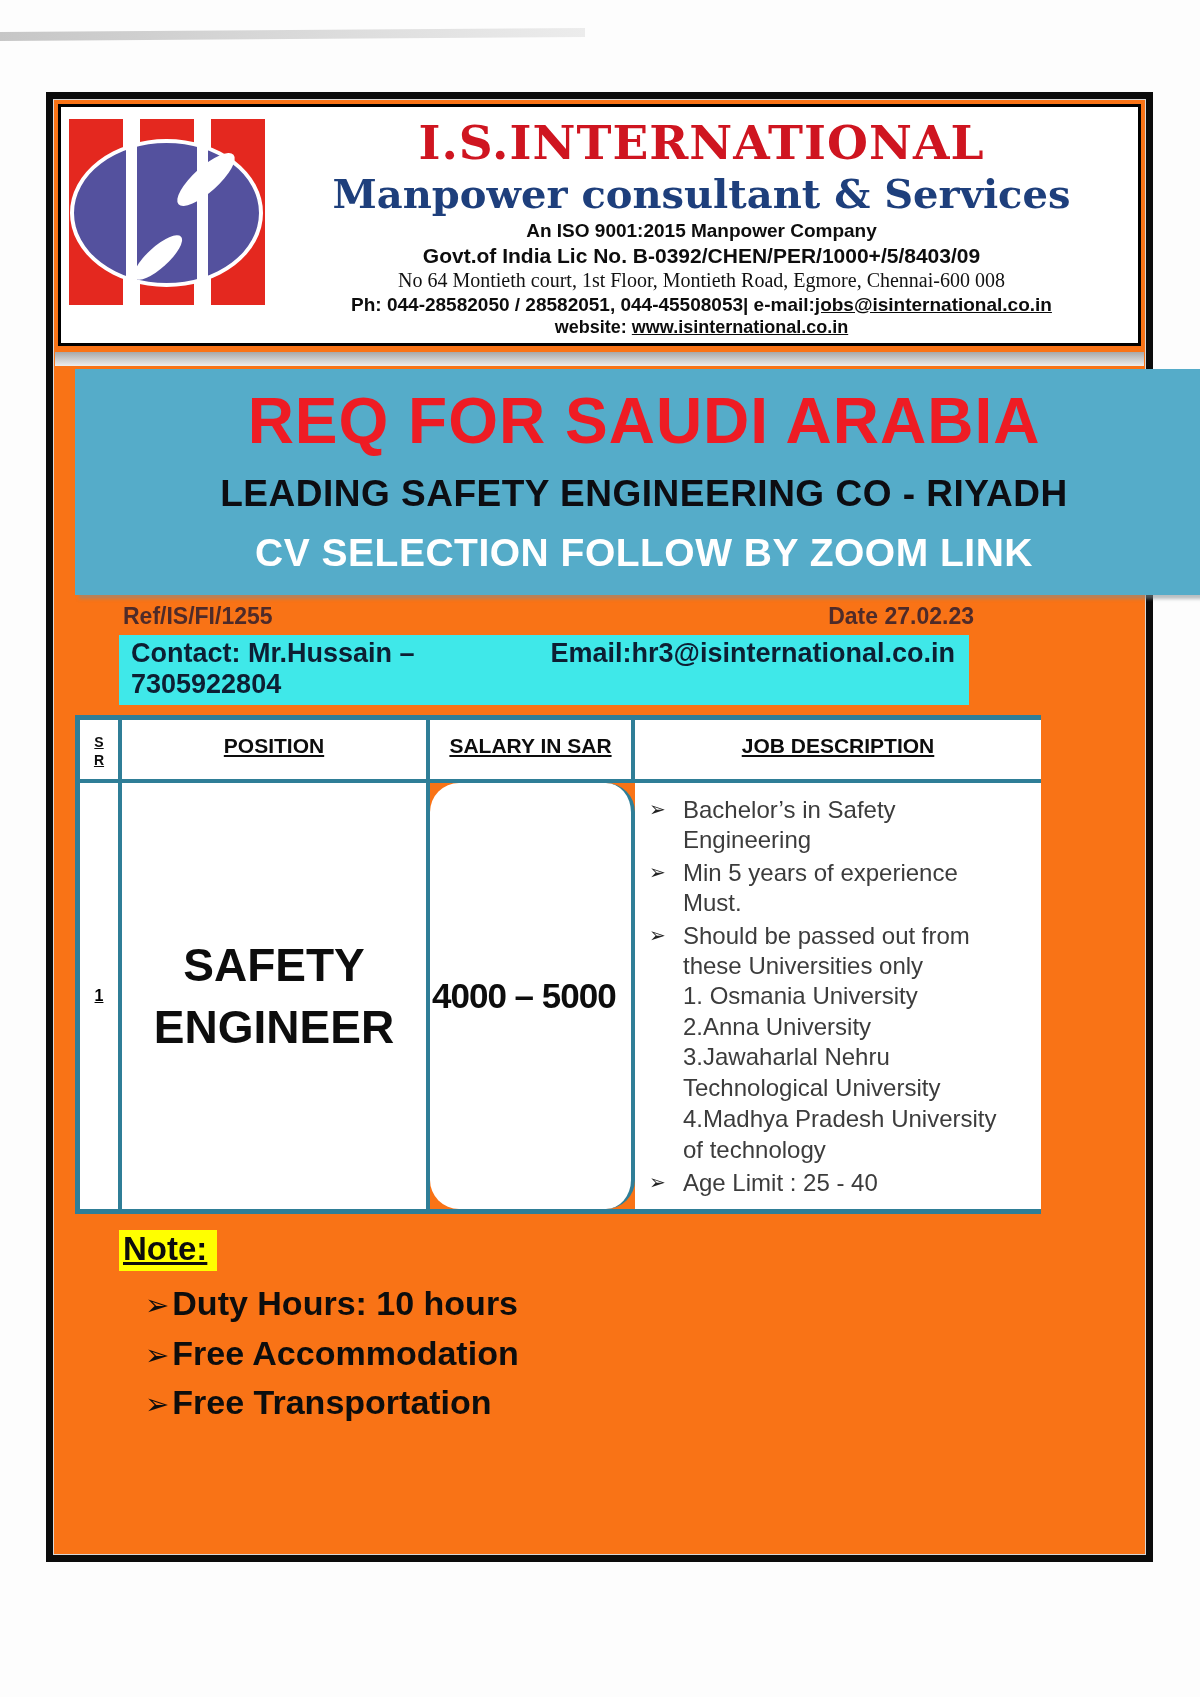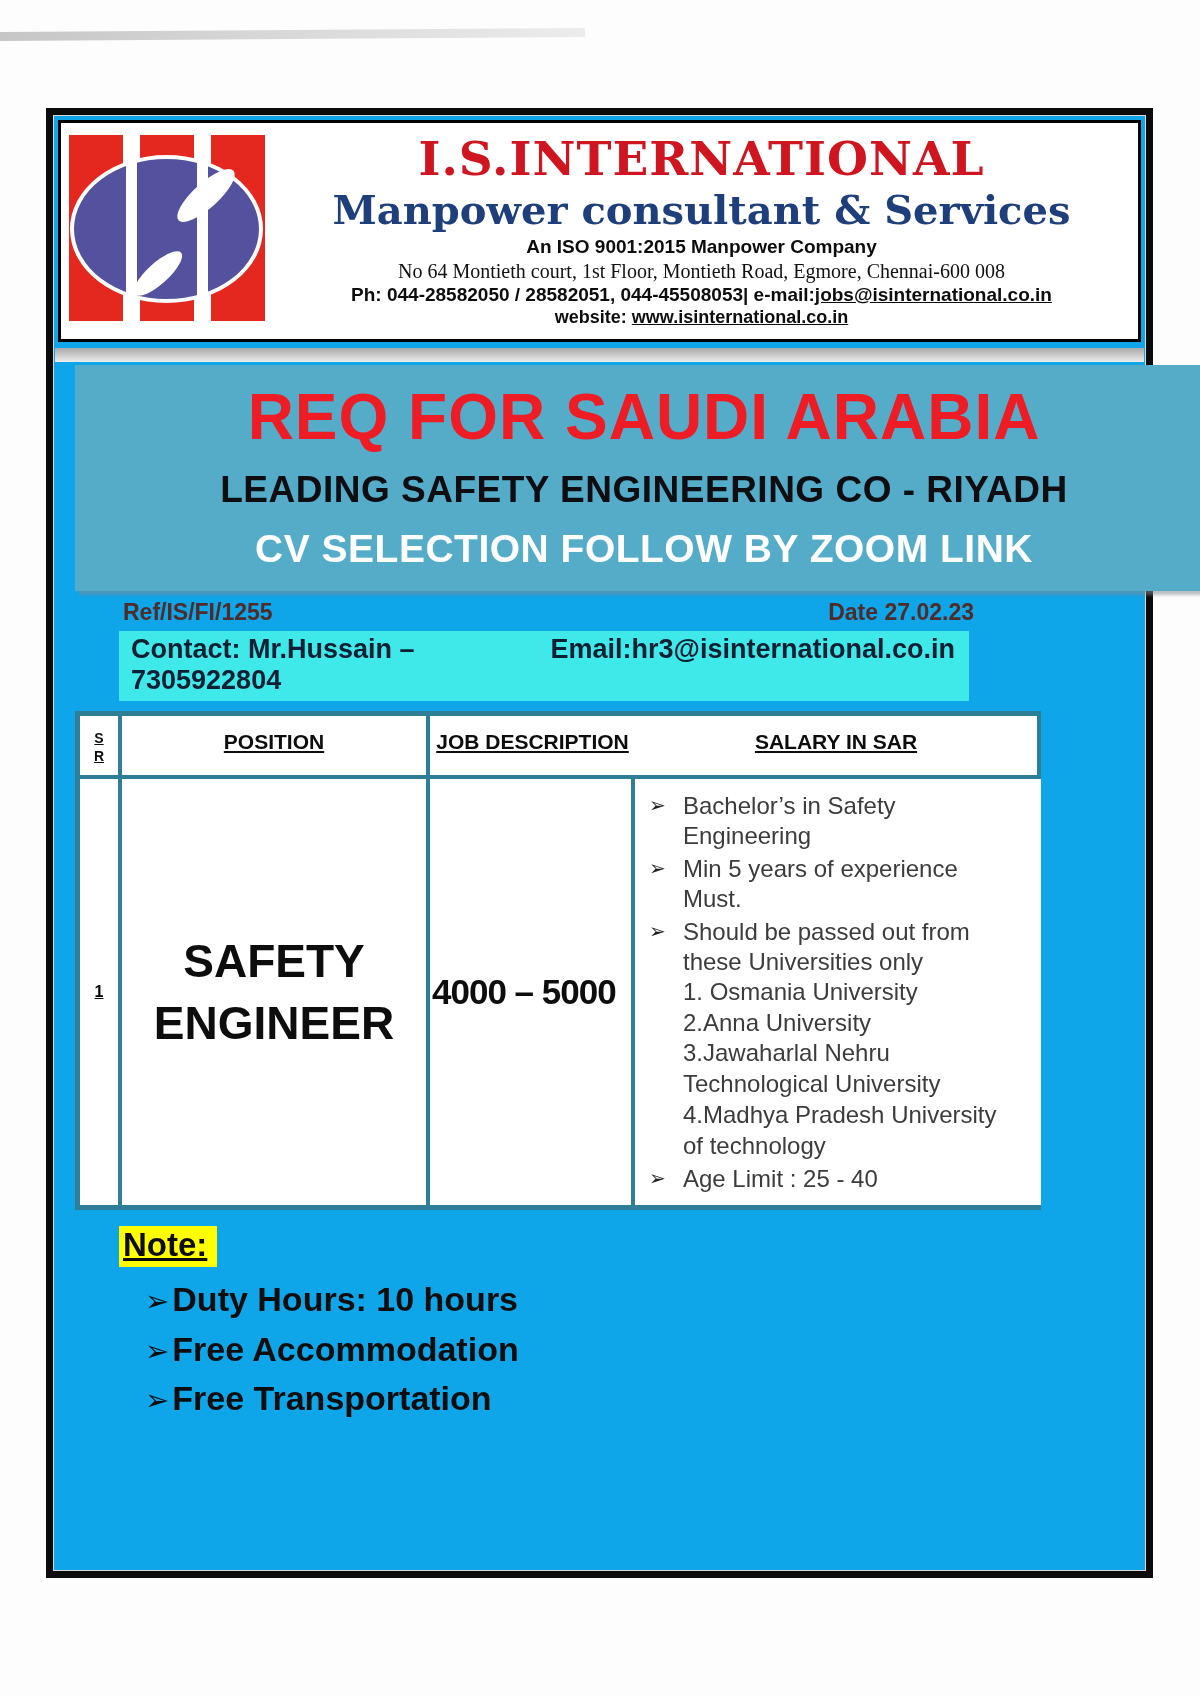--- a/index.html
+++ b/index.html
@@ -11,24 +11,24 @@
     position: relative;
     overflow: hidden;
   }
   .top-artifact {
     position: absolute; top: 30px; left: 0;
     width: 585px; height: 9px;
     background: linear-gradient(to right, #c6c6c6, #ececec);
     transform: skewY(-0.4deg);
   }
   .page-frame {
-    position: absolute; left: 46px; top: 108px;
+    position: absolute; left: 46px; top: 92px;
     width: 1107px; height: 1470px;
     border: 7px solid #0b0b0b;
-    background: #0ea5e9;
+    background: #f97316;
     box-shadow: inset 0 0 0 1px #d8d8d8;
   }
   
   .header-box {
     margin: 5px;
     border: 3px solid #000;
     display: flex;
     align-items: flex-start;
     min-height: 222px;
     background: #fff;
@@ -181,20 +181,21 @@
     font-size: 46px; font-weight: 800; color: #0d0d0d;
     line-height: 1.35;
     padding: 0 14px;
   }
   .cell.salary-body {
     display: flex; align-items: center;
     font-size: 35px; font-weight: 800; color: #0d0d0d;
     padding-left: 2px;
     white-space: nowrap;
     letter-spacing: -1px;
+    border-radius: 29px;
   }
   .cell.jd-body {
     padding: 12px 8px 8px 14px;
     font-size: 24px;
     color: #3c3c3c;
   }
   .jd-bullet { display: flex; margin-bottom: 3px; }
   .jd-arrow { flex: 0 0 34px; font-size: 20px; color: #222; padding-top: 2px; }
   .jd-text { width: 338px; line-height: 1.25; }
   .jd-sublines div { line-height: 1.28; }
@@ -236,20 +237,21 @@
       <div class="globe"></div>
       <div class="gap g1"></div>
       <div class="gap g2"></div>
       <div class="leaf l1"></div>
       <div class="leaf l2"></div>
     </div>
     <div class="header-text">
       <div class="company-name">I.S.INTERNATIONAL</div>
       <div class="tagline">Manpower consultant &amp; Services</div>
       <div class="iso-line">An ISO 9001:2015 Manpower Company</div>
+      <div class="license-line">Govt.of India Lic No. B-0392/CHEN/PER/1000+/5/8403/09</div>
       <div class="address-line">No 64 Montieth court, 1st Floor, Montieth Road, Egmore, Chennai-600 008</div>
       <div class="phone-line"><span>Ph: 044-28582050 / 28582051, 044-45508053| e-mail:</span><span class="u">jobs@isinternational.co.in</span></div>
       <div class="website-line"><span>website: </span><span class="u">www.isinternational.co.in</span></div>
     </div>
   </div>
 
   <div class="scan-shadow"></div>
 
   
   <div class="banner">
@@ -273,22 +275,22 @@
   
   <div class="jobs-table">
 
     <div class="cell header bordered-right">
       <div class="sr-letters">
         <div>S</div>
         <div>R</div>
       </div>
     </div>
     <div class="cell header bordered-right"><span class="hd">POSITION</span></div>
+    <div class="cell header bordered-right"><span class="hd">SALARY IN SAR</span></div>
     <div class="cell header"><span class="hd">JOB DESCRIPTION</span></div>
-    <div class="cell header bordered-right"><span class="hd">SALARY IN SAR</span></div>
 
     <div class="cell body sr-body bordered-right">1</div>
     <div class="cell body position-body bordered-right">SAFETY ENGINEER</div>
     <div class="cell body salary-body bordered-right">4000 – 5000</div>
     <div class="cell body jd-body">
       <div class="jd-bullet">
         <span class="jd-arrow">➢</span>
         <span class="jd-text">Bachelor’s in Safety Engineering</span>
       </div>
       <div class="jd-bullet">

